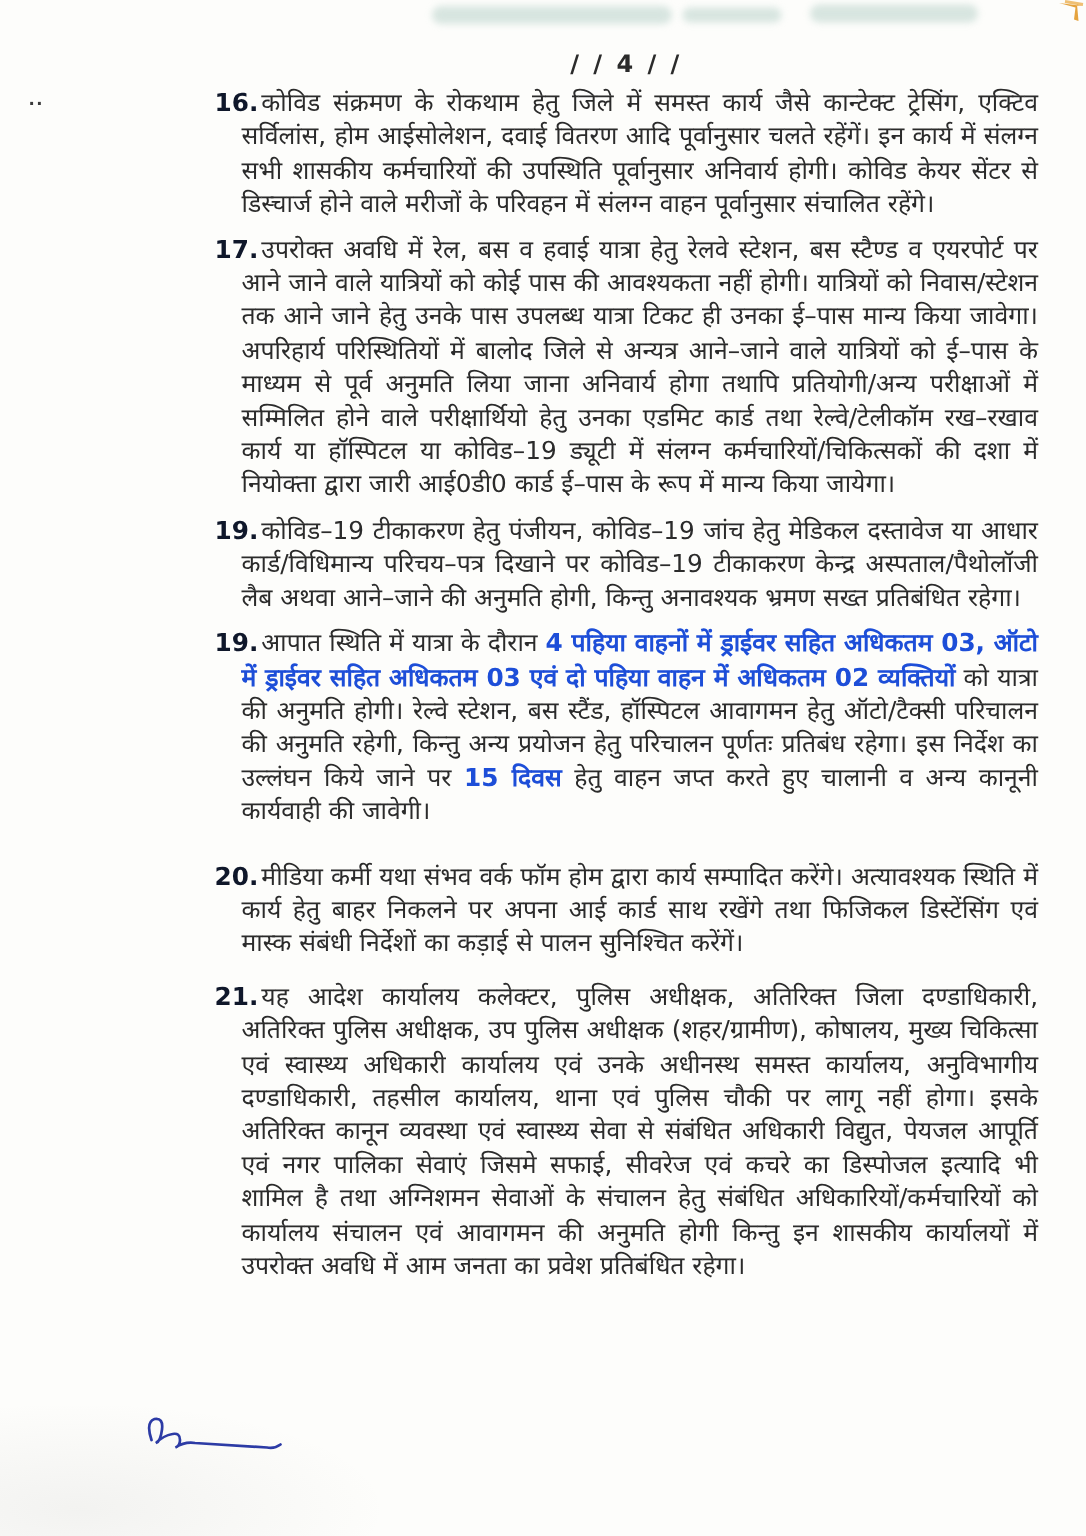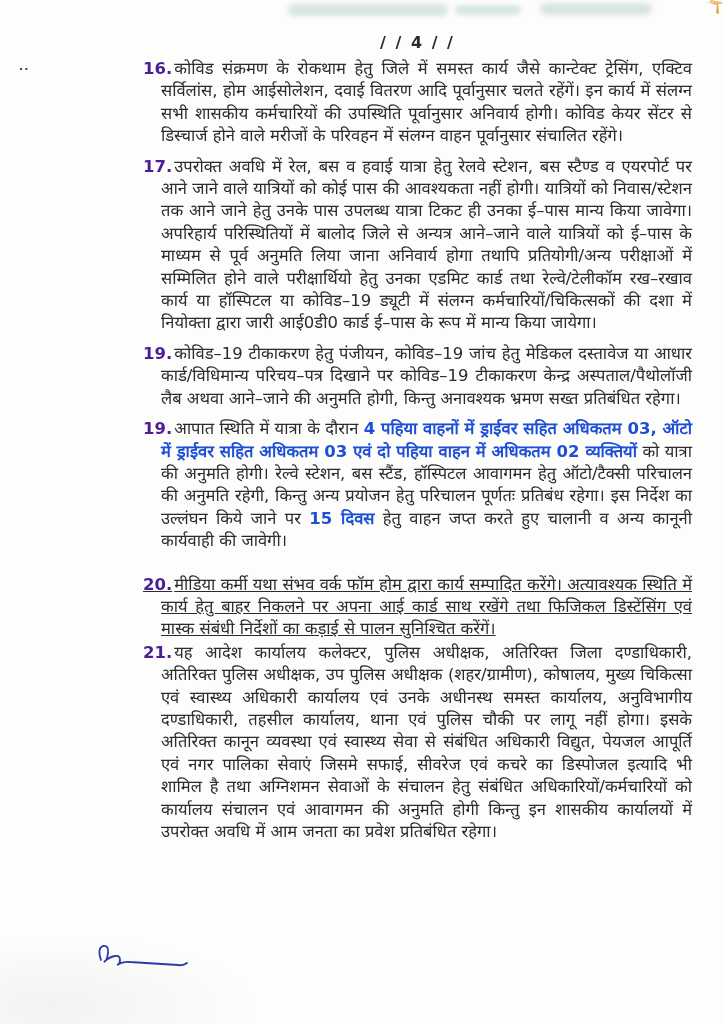--- a/index.html
+++ b/index.html
@@ -40,22 +40,22 @@
     margin: 0; padding: 0; list-style: none;
     color: var(--ink, #2b2b2b);
     font-size: 16.5px; line-height: 22.4px;
   }
   .paragraphs li {
     text-align: justify;
     padding-left: 18px; text-indent: -18px;
     margin: 0 0 8px 0;
   }
   .paragraphs li:nth-child(4) { margin-bottom: 21px; }
-  .paragraphs li:nth-child(5) { margin-bottom: 1px; text-decoration: underline; }
-  .para-num { font-weight: 700; letter-spacing: 0; padding-right: 2px; color: #4c1d95; }
+  .paragraphs li:nth-child(5) { margin-bottom: 13px; }
+  .para-num { font-weight: 700; letter-spacing: 0; padding-right: 2px; color: #0f172a; }
   .bold { font-weight: 700; color: #1d4ed8; }
   
   .signature { position: absolute; left: 94px; top: 936px; width: 110px; height: 36px; }
   .signature path { fill: none; stroke: var(--pen, #2b3aa6); stroke-width: 1.8; stroke-linecap: round; }
   
   .scan-shade { position: absolute; left: 0; bottom: 0; width: 260px; height: 90px;
     background: radial-gradient(ellipse at 20% 80%, rgba(120,120,118,.08), rgba(0,0,0,0) 70%); }
 </style>
 </head>
 <body>

